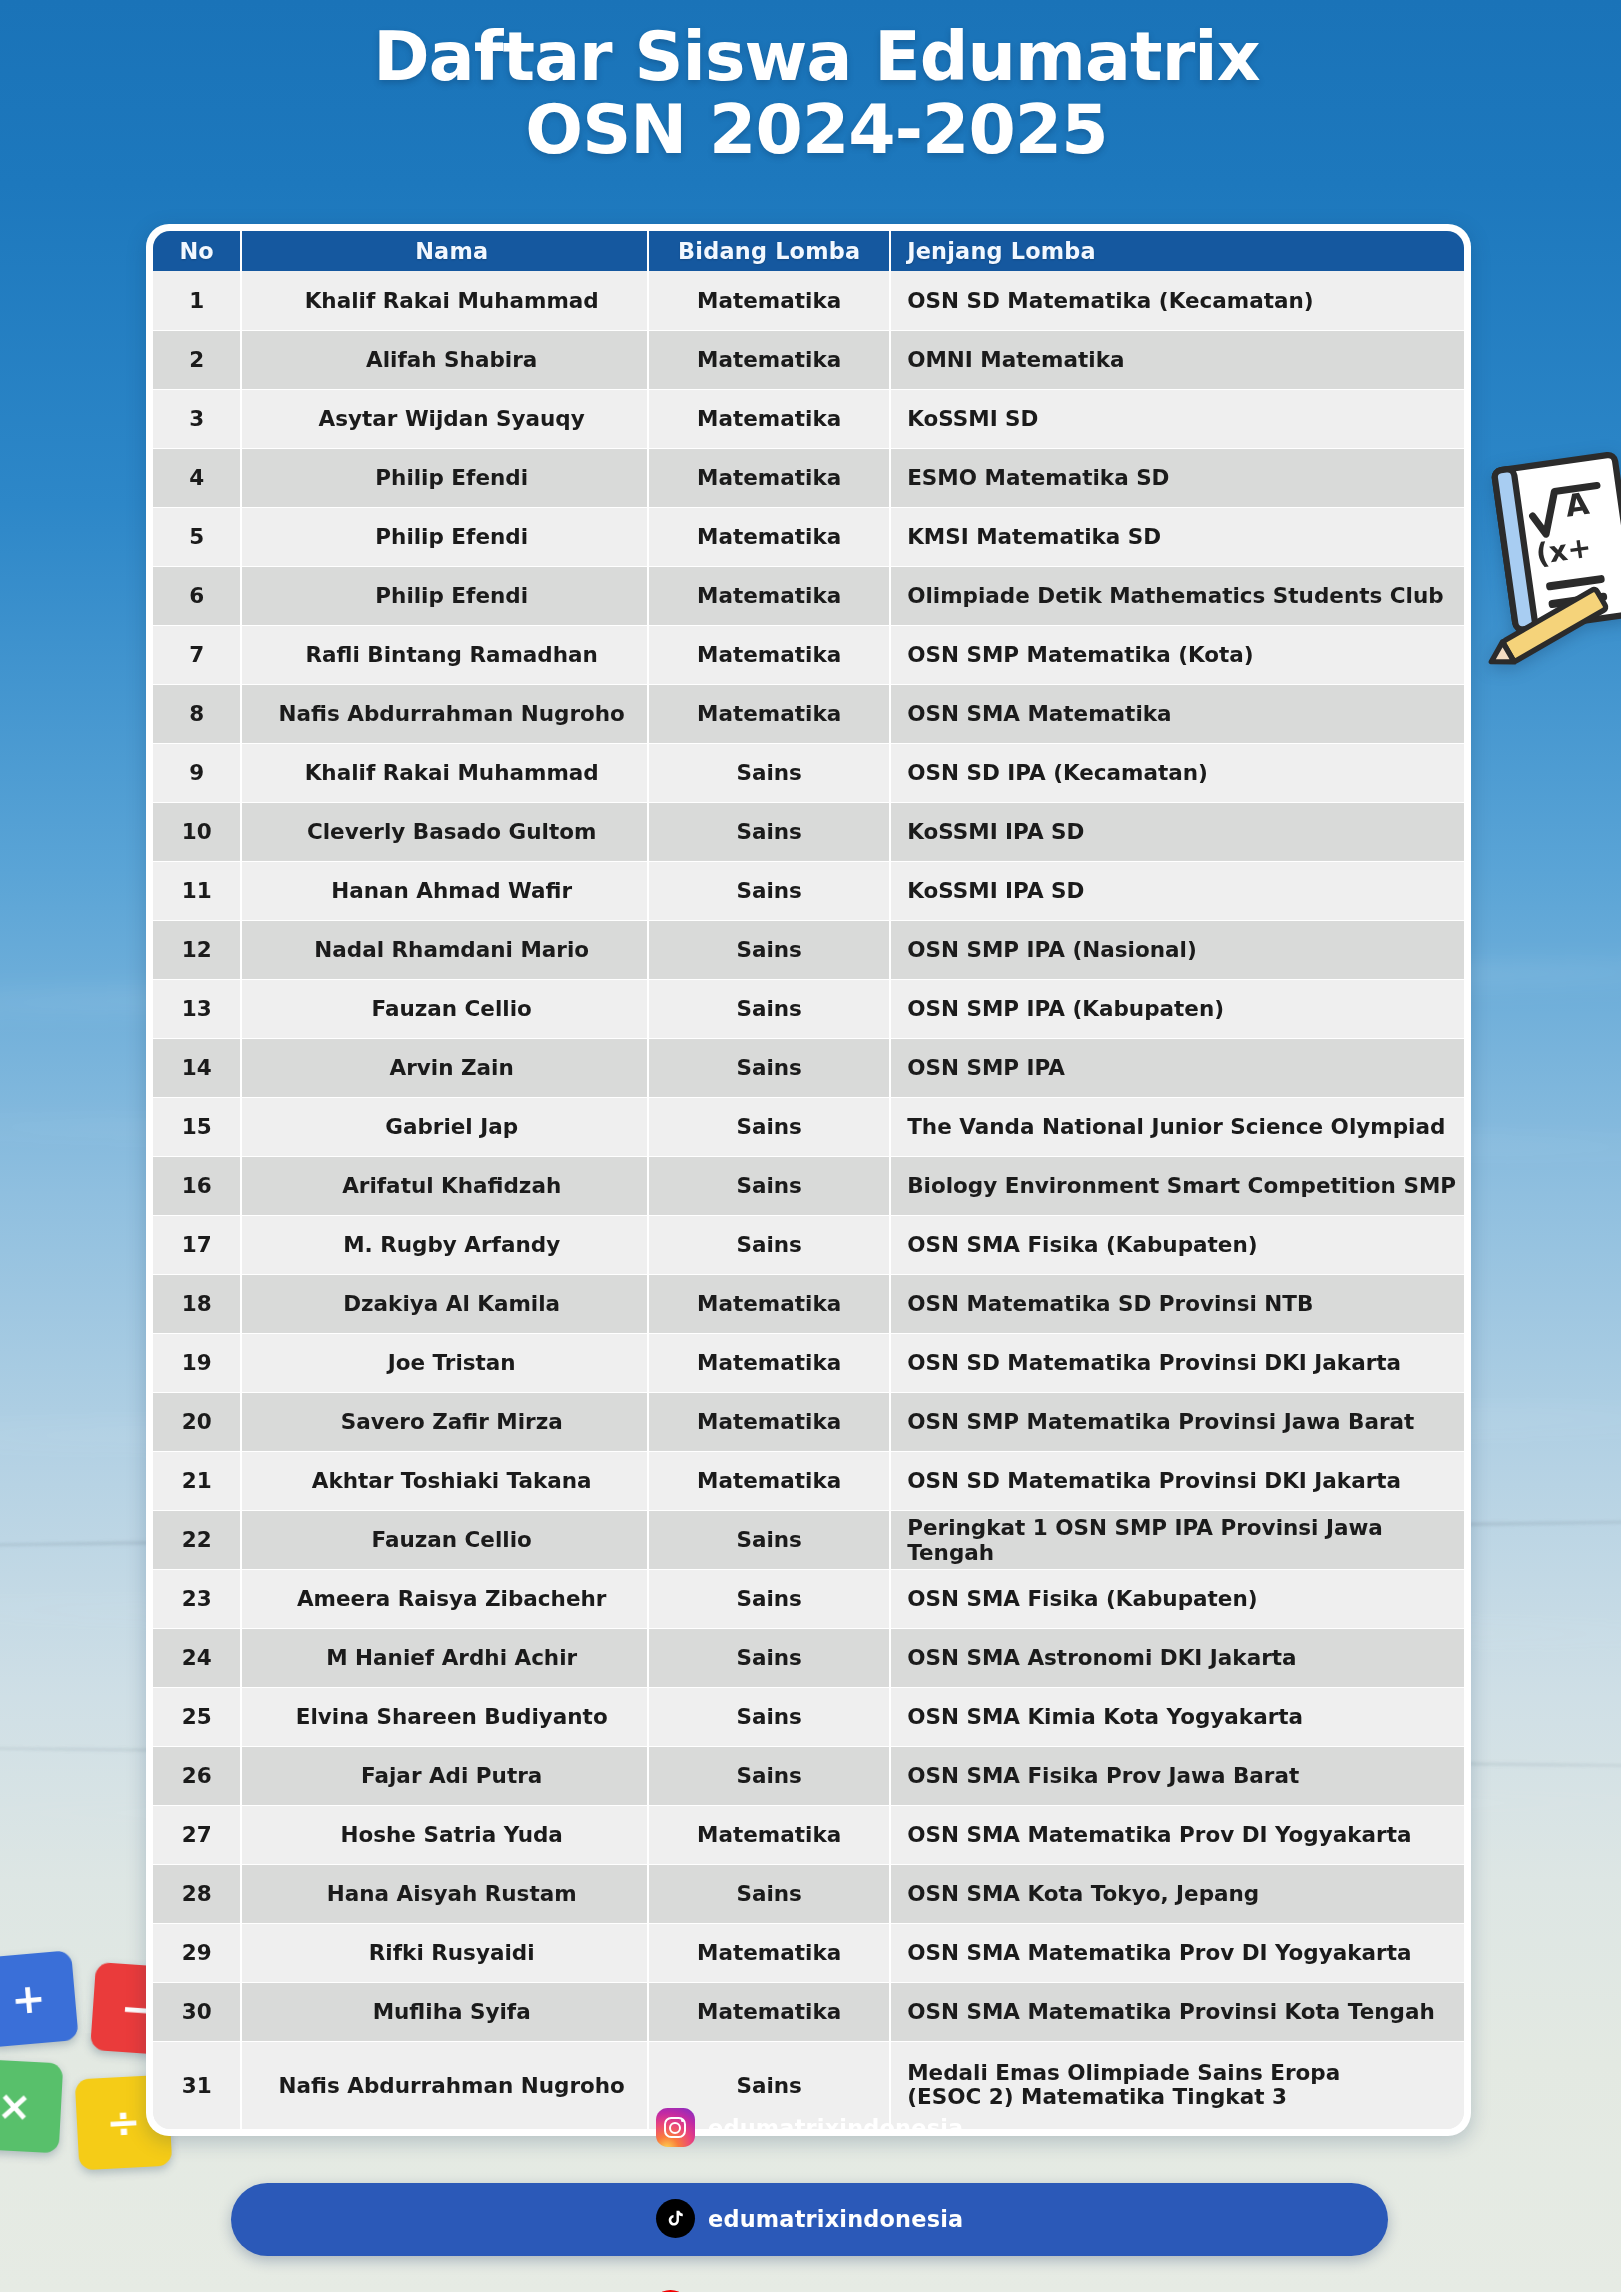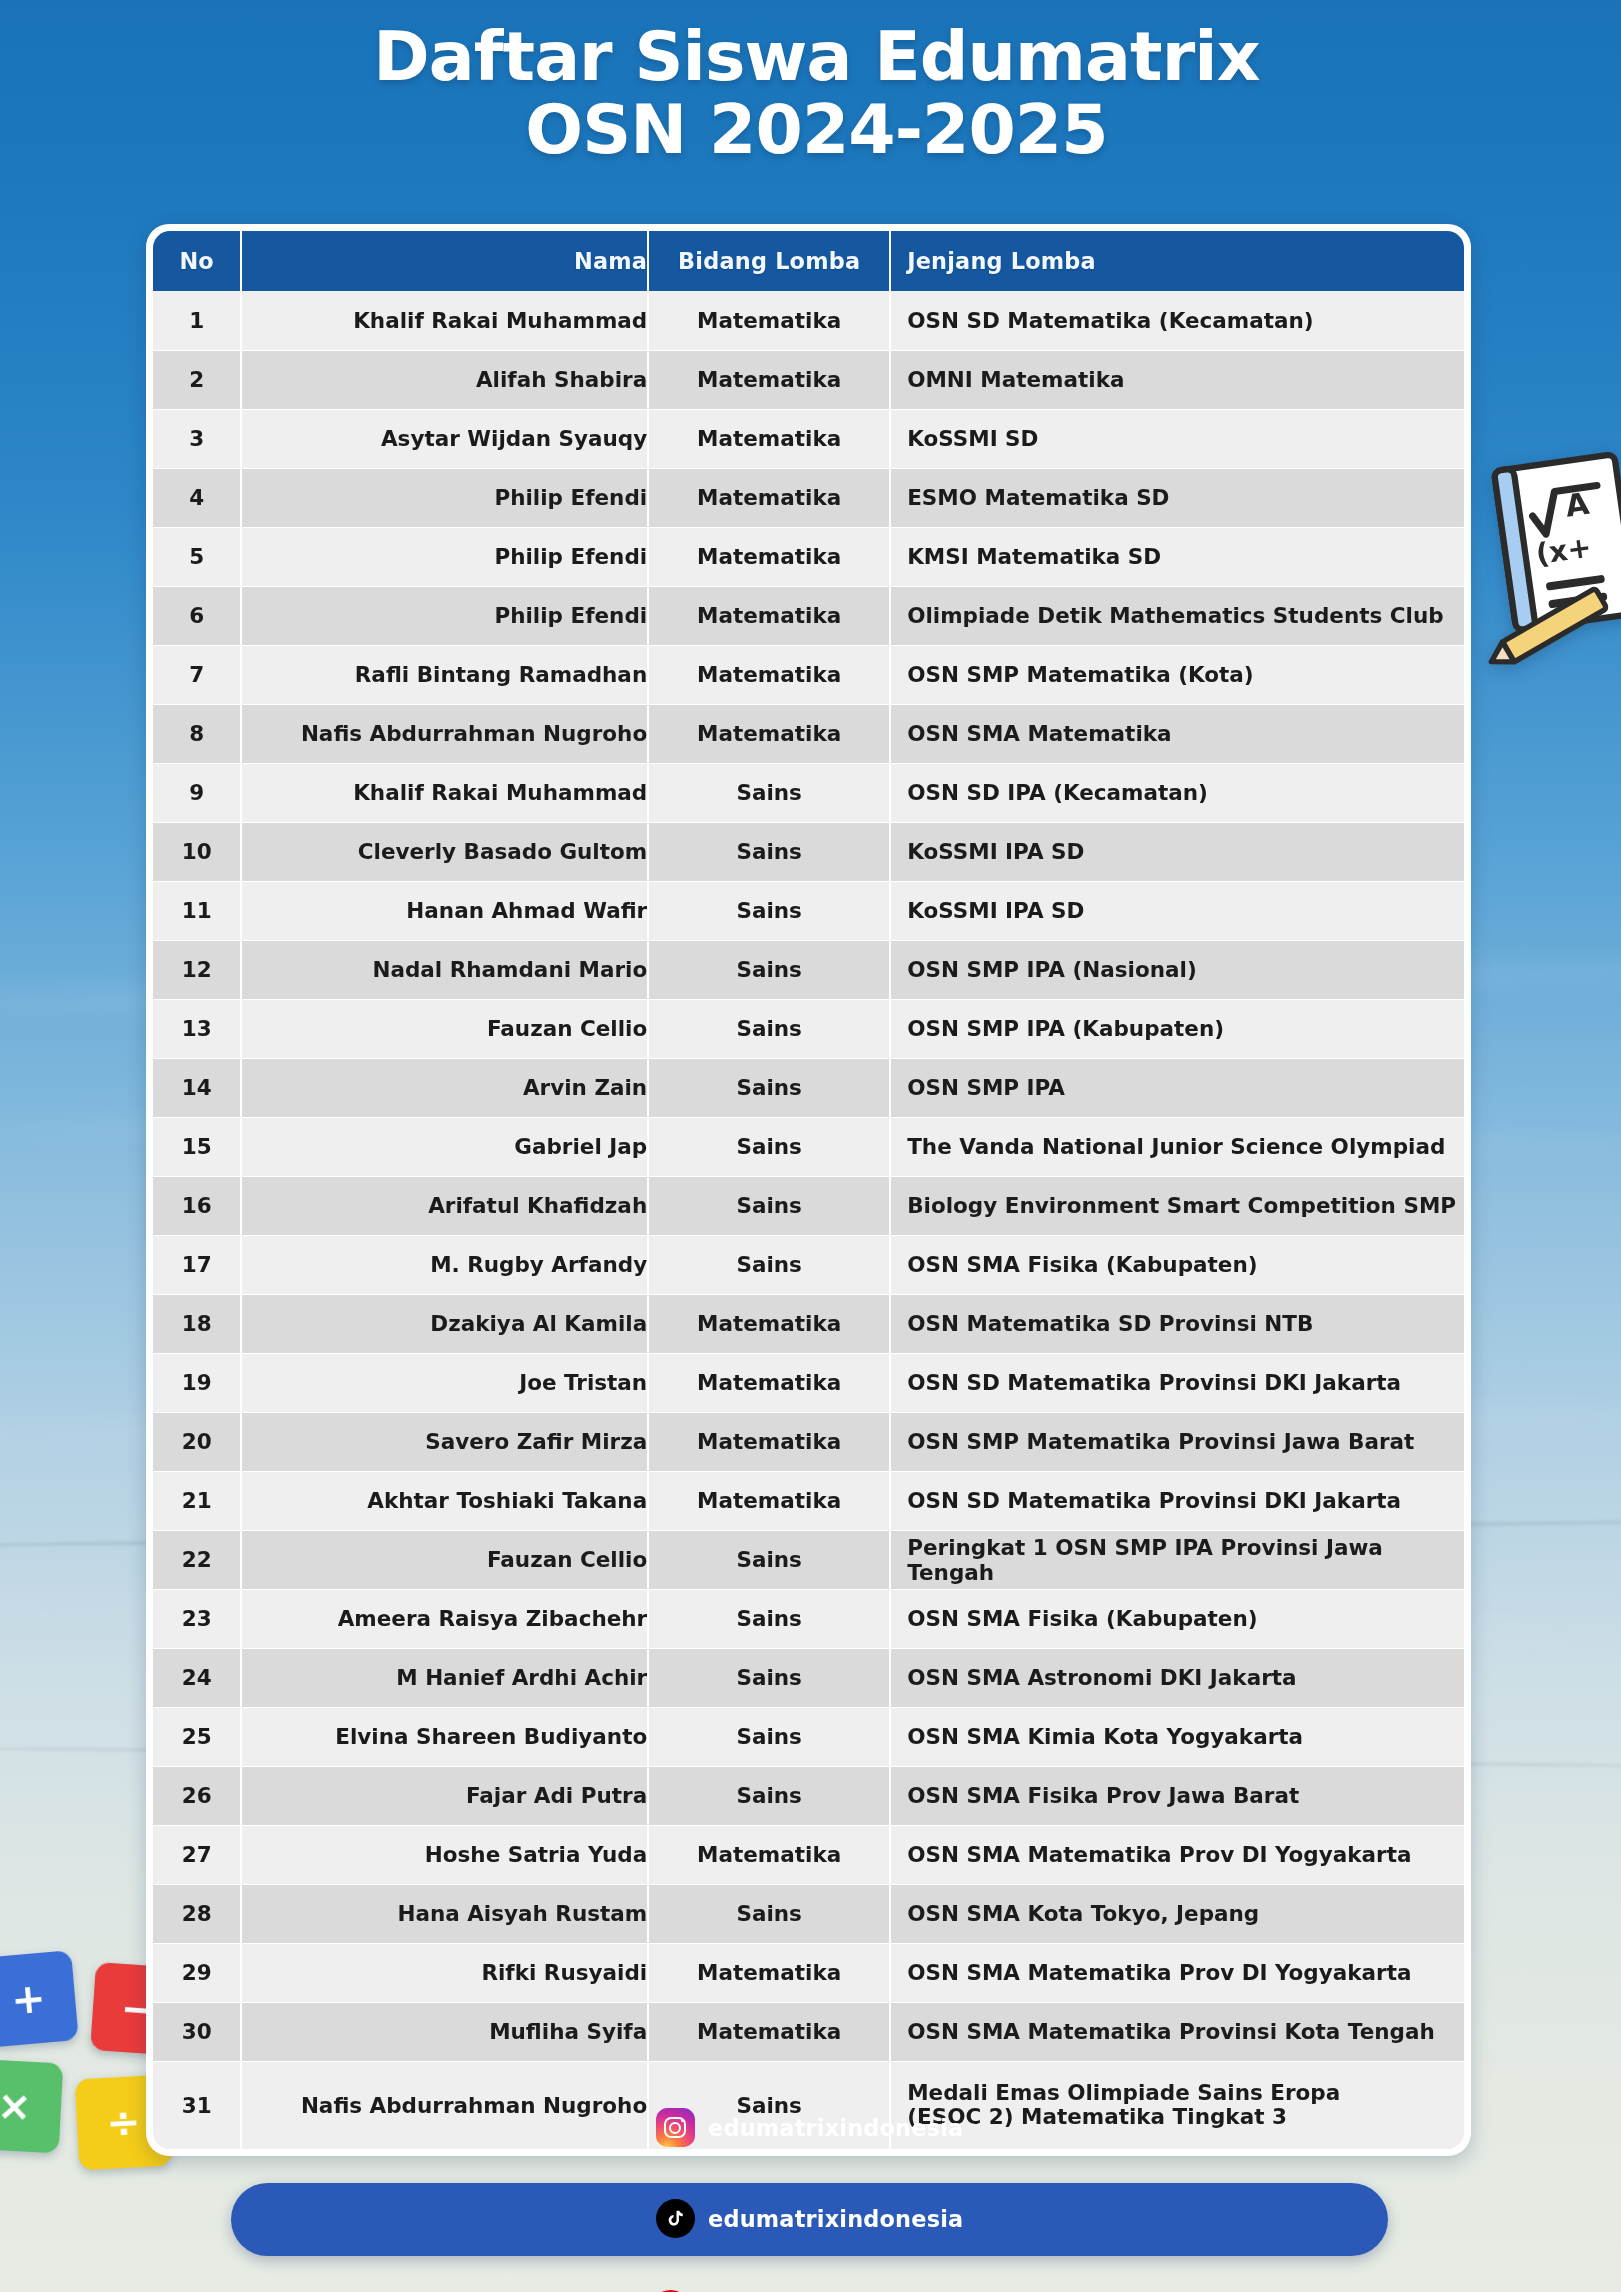--- a/index.html
+++ b/index.html
@@ -96,21 +96,21 @@
     table-layout: fixed;
   }
 
   table.roster th {
     background: #15589f;
     color: #f2f8ff;
     font-family: "DejaVu Sans", sans-serif;
     font-weight: 700;
     font-size: 22.4px;
     letter-spacing: 0.2px;
-    height: 60px;
+    height: 40px;
     vertical-align: middle;
     border-right: 2.7px solid #ffffff;
     text-shadow: 0 0.9px 1.8px rgba(0,0,0,0.18);
   }
   table.roster th:last-child { border-right: none; }
 
   table.roster td {
     font-family: "DejaVu Sans", sans-serif;
     font-weight: 700;
     font-size: 21.5px;
@@ -120,21 +120,21 @@
     border-right: 2.7px solid #ffffff;
     border-bottom: 1.8px solid #ffffff;
   }
   table.roster td:last-child { border-right: none; }
   table.roster tbody tr:last-child td { border-bottom: none; }
 
   table.roster tbody tr:nth-child(odd)  td { background: #efefef; }
   table.roster tbody tr:nth-child(even) td { background: #d9dad9; }
 
   .c-no    { width: 88px;  text-align: center; }
-  .c-nama  { width: 407px; text-align: right; padding-left: 14px; }
+  .c-nama  { width: 407px; text-align: center; padding-left: 14px; }
   .c-bid   { width: 242px; text-align: center; }
   .c-jen   { width: 574px; text-align: left; padding-left: 16px; }
 
   .jenjang-2line {
     font-size: 18px;
     line-height: 24px;
     font-weight: 700;
   }
   tr.tall td { height: 88px; }
 

